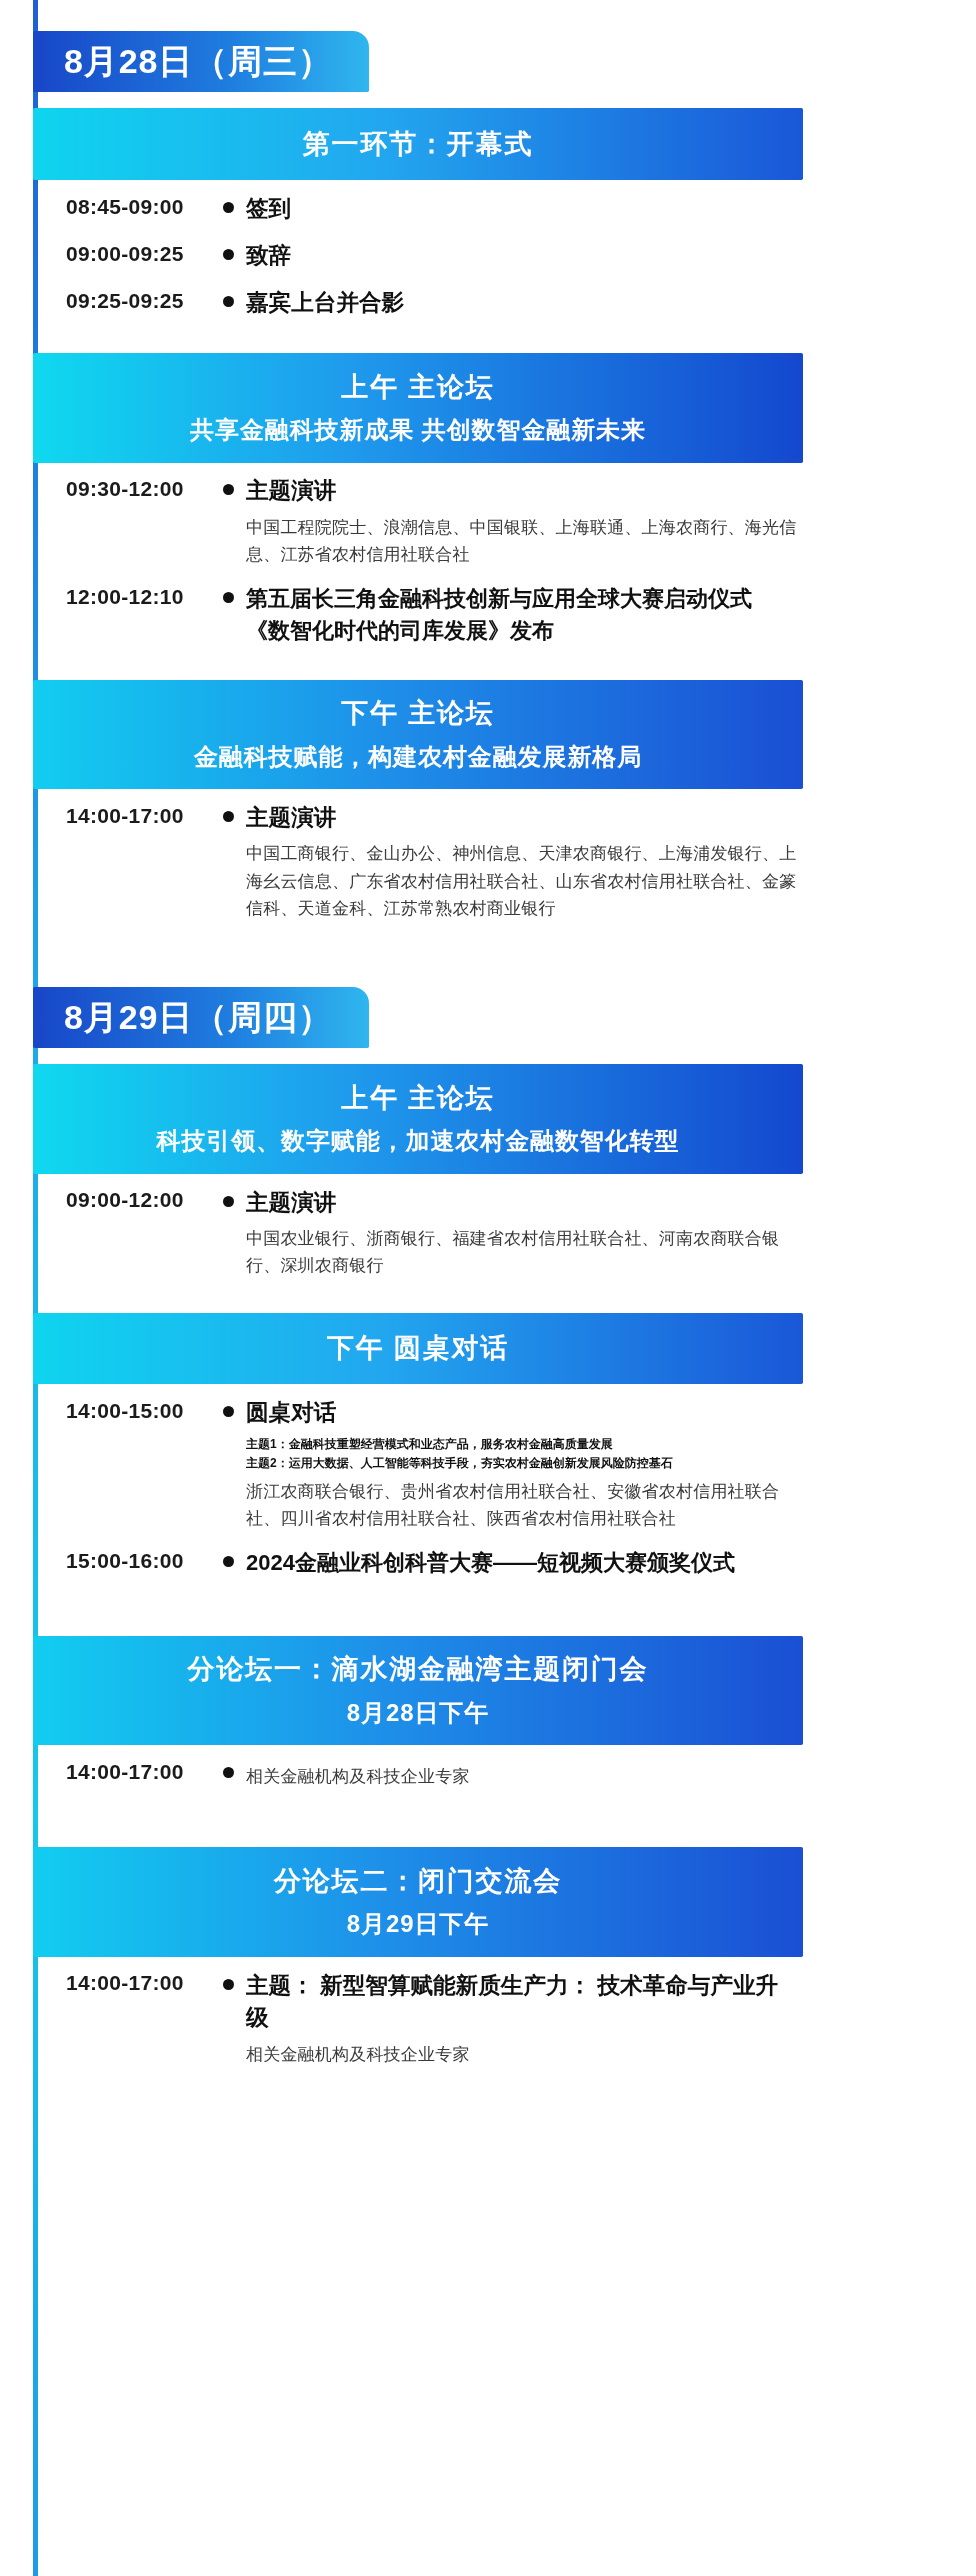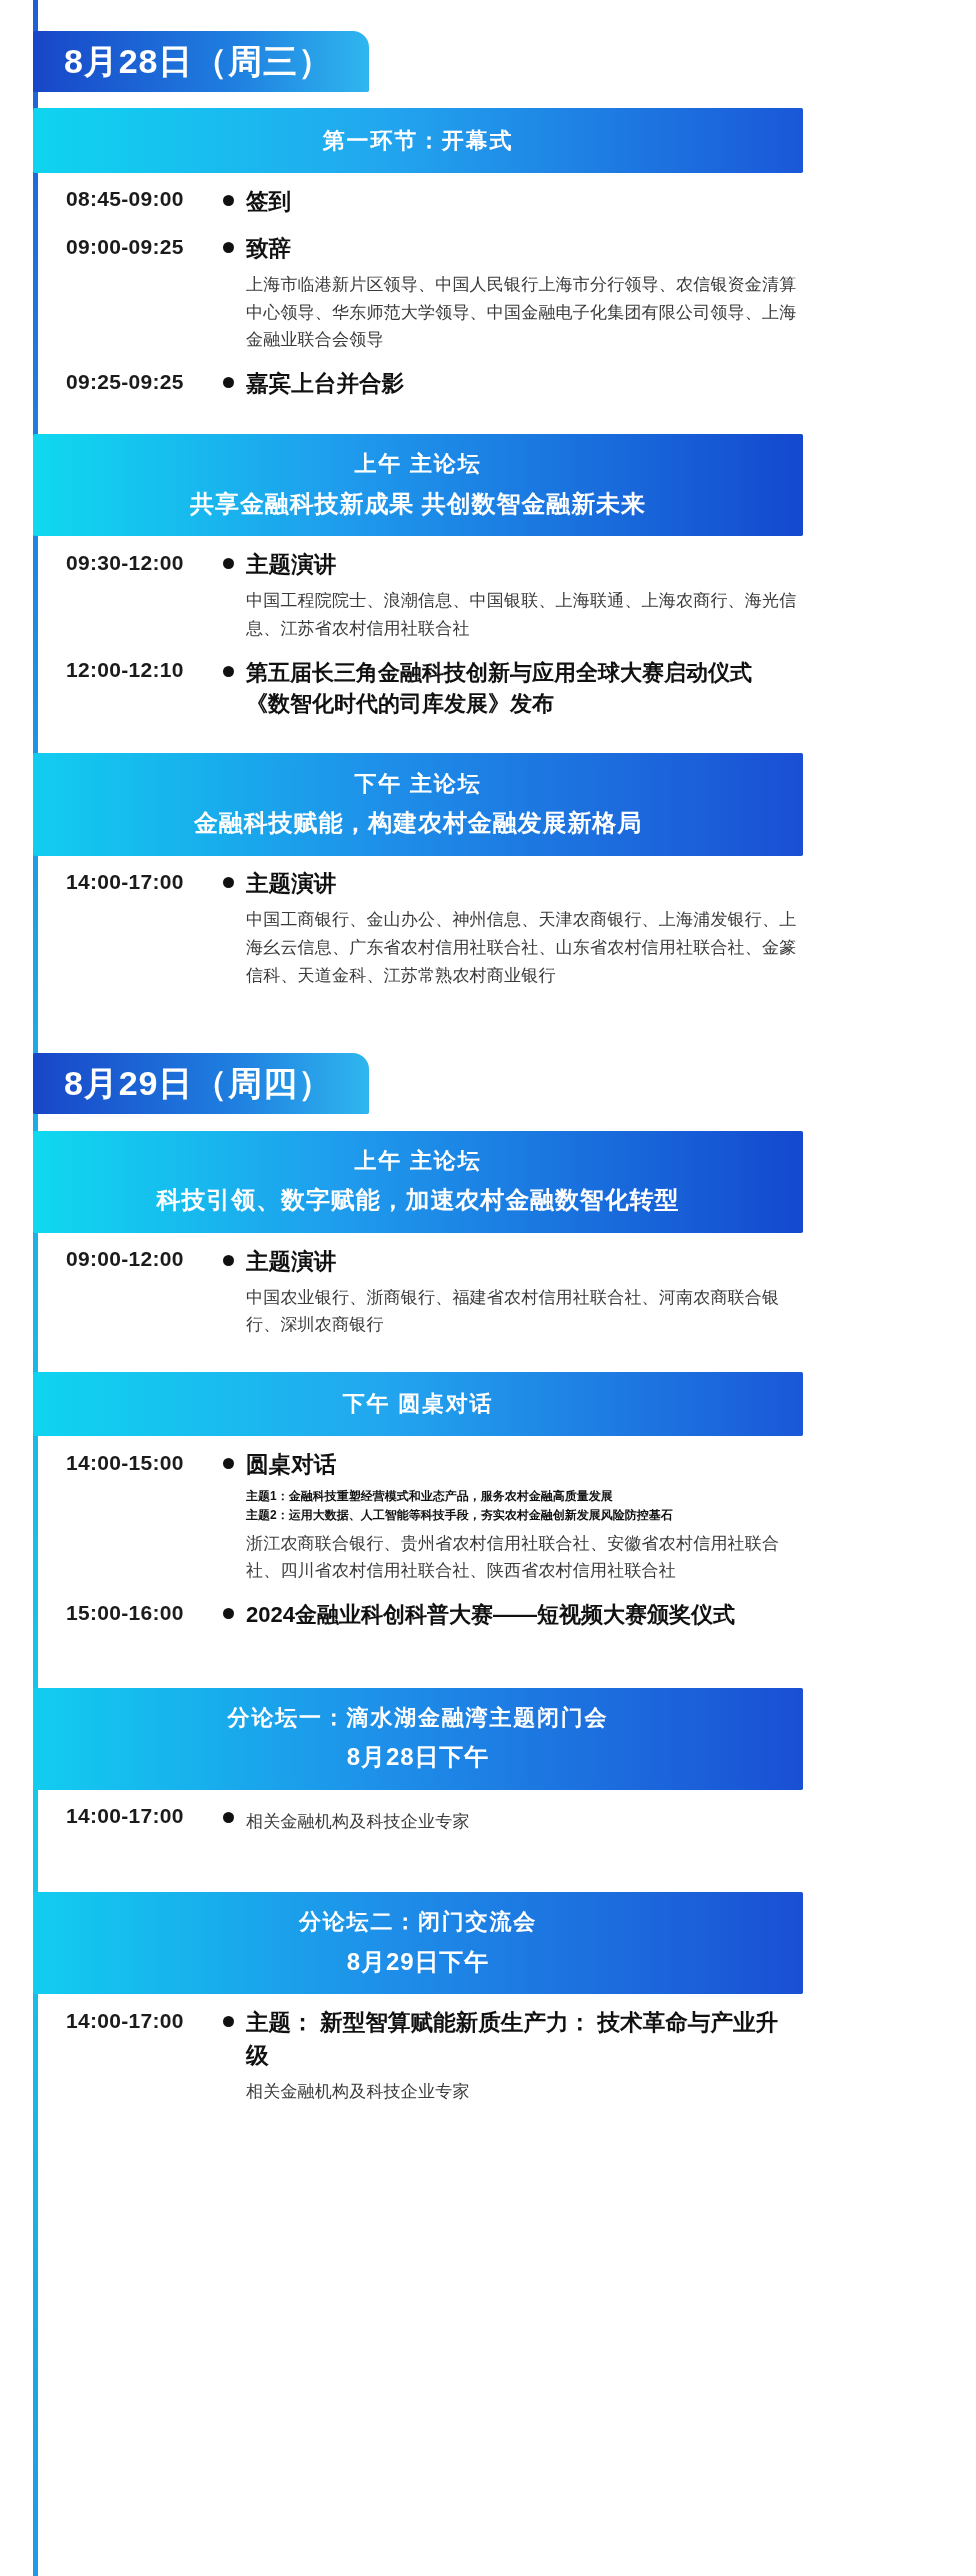--- a/index.html
+++ b/index.html
@@ -50,21 +50,21 @@
   .banner {
     width: 100%;
     color: #ffffff;
     text-align: center;
     border-radius: 1.8px;
     padding: 14.5px 18px;
     margin-bottom: 5.4px;
   }
   .banner.one-line { padding: 16.3px 18px; }
   .banner .b-title {
-    font-size: 22px;
+    font-size: 27px;
     font-weight: bold;
     letter-spacing: 1.8px;
     line-height: 1.45;
   }
   .banner .b-sub {
     font-size: 24px;
     font-weight: bold;
     letter-spacing: 0.9px;
     line-height: 1.5;
     margin-top: 5.4px;
@@ -152,21 +152,20 @@
           <div class="d-title">签到</div>
         </div>
       </div>
       <div class="row">
         <div class="time">09:00-09:25</div>
         <div class="dotwrap">
             <span class="dot"></span>
           </div>
         <div class="detail">
           <div class="d-title">致辞</div>
-          <div class="d-sub">上海市临港新片区领导、中国人民银行上海市分行领导、农信银资金清算中心领导、华东师范大学领导、中国金融电子化集团有限公司领导、上海金融业联合会领导</div>
         </div>
       </div>
       <div class="row">
         <div class="time">09:25-09:25</div>
         <div class="dotwrap">
             <span class="dot"></span>
           </div>
         <div class="detail">
           <div class="d-title">嘉宾上台并合影</div>
         </div>

